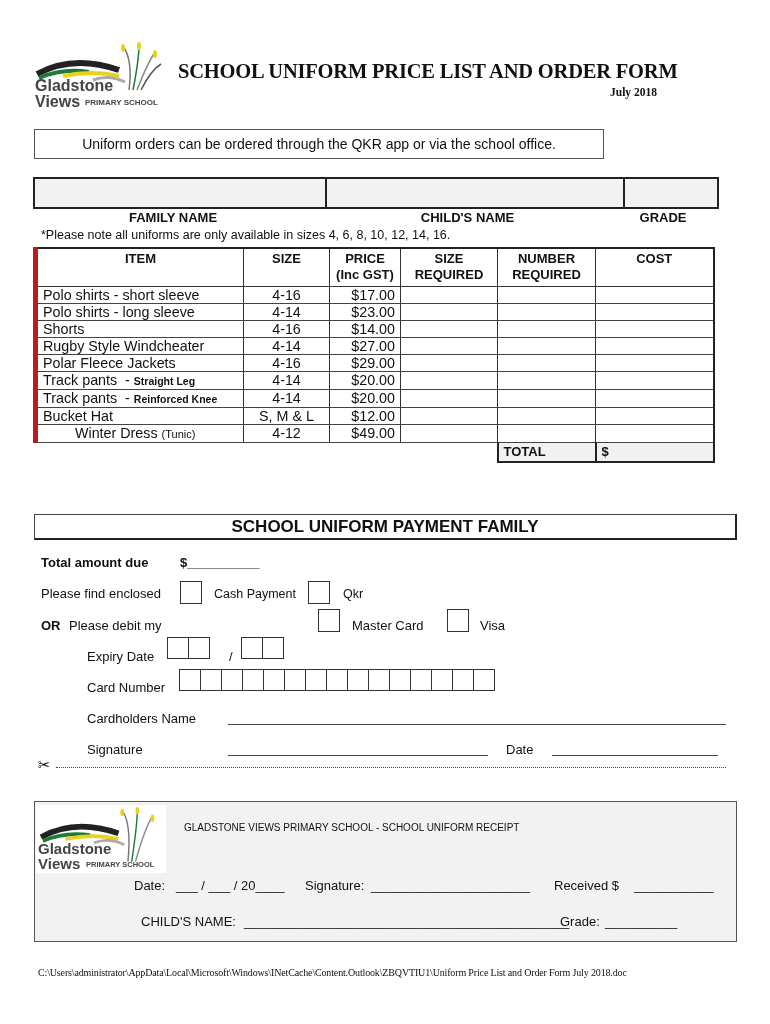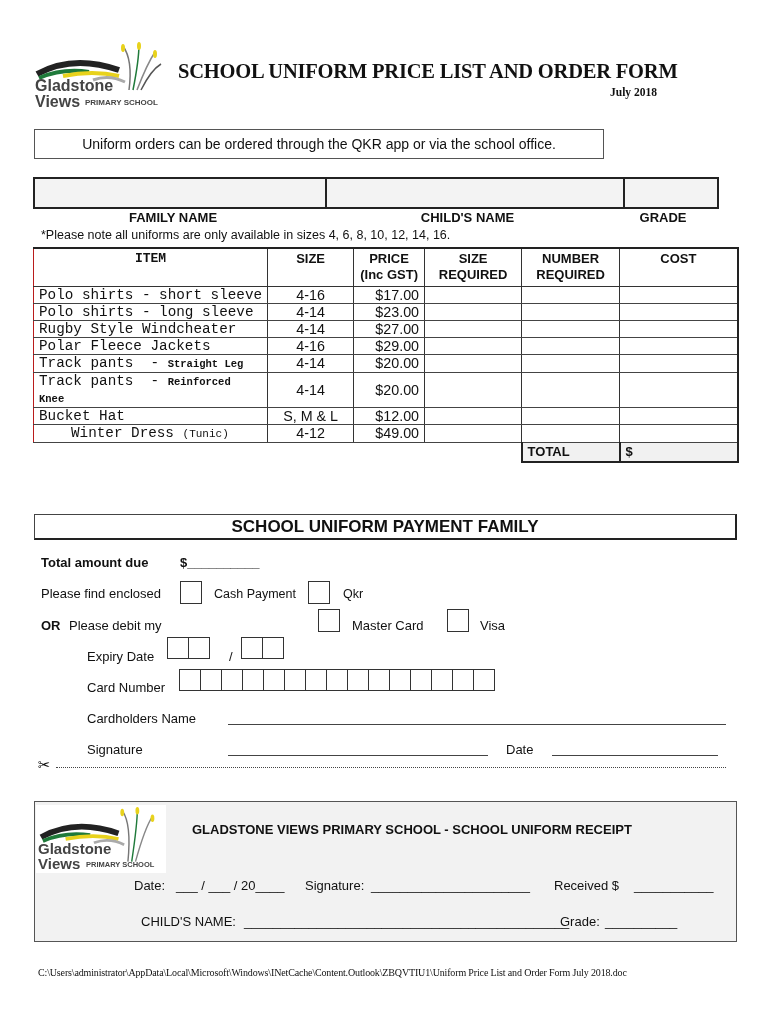--- a/index.html
+++ b/index.html
@@ -25,21 +25,21 @@
   .size-note { left: 41px; top: 228px; font-weight: normal; font-size: 12.5px; }
 
   
   table.price { position: absolute; left: 33px; top: 247px; border-collapse: collapse;
                 font-size: 14.3px; }
   table.price td, table.price th { border: 1px solid #333; padding: 0 5px; height: 16.6px;
                 line-height: 16px; box-sizing: border-box; }
   table.price th { font-weight: bold; font-size: 13px; vertical-align: top; line-height: 16px;
                    padding-top: 2px; height: 38px; }
   table.price tr.item td { border-top: 1px solid #444; border-bottom: 1px solid #444; }
-  table.price .c-item { width: 208px; text-align: left; border-left: 1px solid #b91c1c; font-family: Liberation Mono, monospace; }
+  table.price .c-item { width: 208px; text-align: left; border-left: 5px solid #b91c1c; }
   table.price .c-size { width: 86px; text-align: center; }
   table.price .c-price { width: 71px; text-align: right; }
   table.price .c-sreq { width: 97px; }
   table.price .c-nreq { width: 98px; }
   table.price .c-cost { width: 118px; border-right: 2px solid #222; }
   table.price th.c-item, table.price th.c-size, table.price th.c-price,
   table.price th.c-sreq, table.price th.c-nreq, table.price th.c-cost { text-align: center; border-top: 2px solid #222; }
   table.price tr.last td { border-bottom: 2px solid #222; }
   .sub { font-weight: bold; font-size: 10.5px; }
   .tunic { font-size: 11px; }
@@ -57,21 +57,21 @@
   .digits { display: flex; }
   .digits .d { width: 22px; height: 22px; border: 1px solid #333; box-sizing: border-box; margin-left: -1px; }
   .line { border-bottom: 1px solid #444; height: 0; }
   .cutline { left: 56px; top: 767px; width: 670px; border-bottom: 1px dotted #444; }
   .scissors { left: 38px; top: 756px; font-size: 15px; font-weight: bold; }
 
   
   .receipt { left: 34px; top: 801px; width: 703px; height: 141px; border: 1px solid #555;
              box-sizing: border-box; background: #f2f2f2; }
   .receipt-logo { left: 36px; top: 805px; width: 130px; height: 68px; background: #fff; }
-  .receipt-title { left: 192px; top: 822px; font-weight: bold; font-size: 13px; }
+  .receipt-title { left: 184px; top: 822px; font-weight: normal; font-size: 10px; }
   .footer { left: 38px; top: 967px; font-family: "Liberation Serif", "DejaVu Serif", serif;
             font-size: 10px; white-space: nowrap; letter-spacing: -0.15px; }
 </style>
 </head>
 <body>
 
 <div class="abs logo">
   <svg width="135" height="72" viewBox="0 0 135 72">
     <path d="M4 34 Q40 14 86 30" stroke="#222" stroke-width="6" fill="none"></path>
     <path d="M6 38 Q30 28 56 32" stroke="#1f7a3a" stroke-width="4" fill="none"></path>
@@ -126,20 +126,28 @@
       </tr>
       <tr class="item">
         <td class="c-item"><span style="white-space: pre;">Polo shirts - long sleeve</span></td>
         <td class="c-size">4-14</td>
         <td class="c-price">$23.00</td>
         <td class="c-sreq"></td>
         <td class="c-nreq"></td>
         <td class="c-cost"></td>
       </tr>
       <tr class="item">
+        <td class="c-item"><span style="white-space: pre;">Shorts</span></td>
+        <td class="c-size">4-16</td>
+        <td class="c-price">$14.00</td>
+        <td class="c-sreq"></td>
+        <td class="c-nreq"></td>
+        <td class="c-cost"></td>
+      </tr>
+      <tr class="item">
         <td class="c-item"><span style="white-space: pre;">Rugby Style Windcheater</span></td>
         <td class="c-size">4-14</td>
         <td class="c-price">$27.00</td>
         <td class="c-sreq"></td>
         <td class="c-nreq"></td>
         <td class="c-cost"></td>
       </tr>
       <tr class="item">
         <td class="c-item"><span style="white-space: pre;">Polar Fleece Jackets</span></td>
         <td class="c-size">4-16</td>

